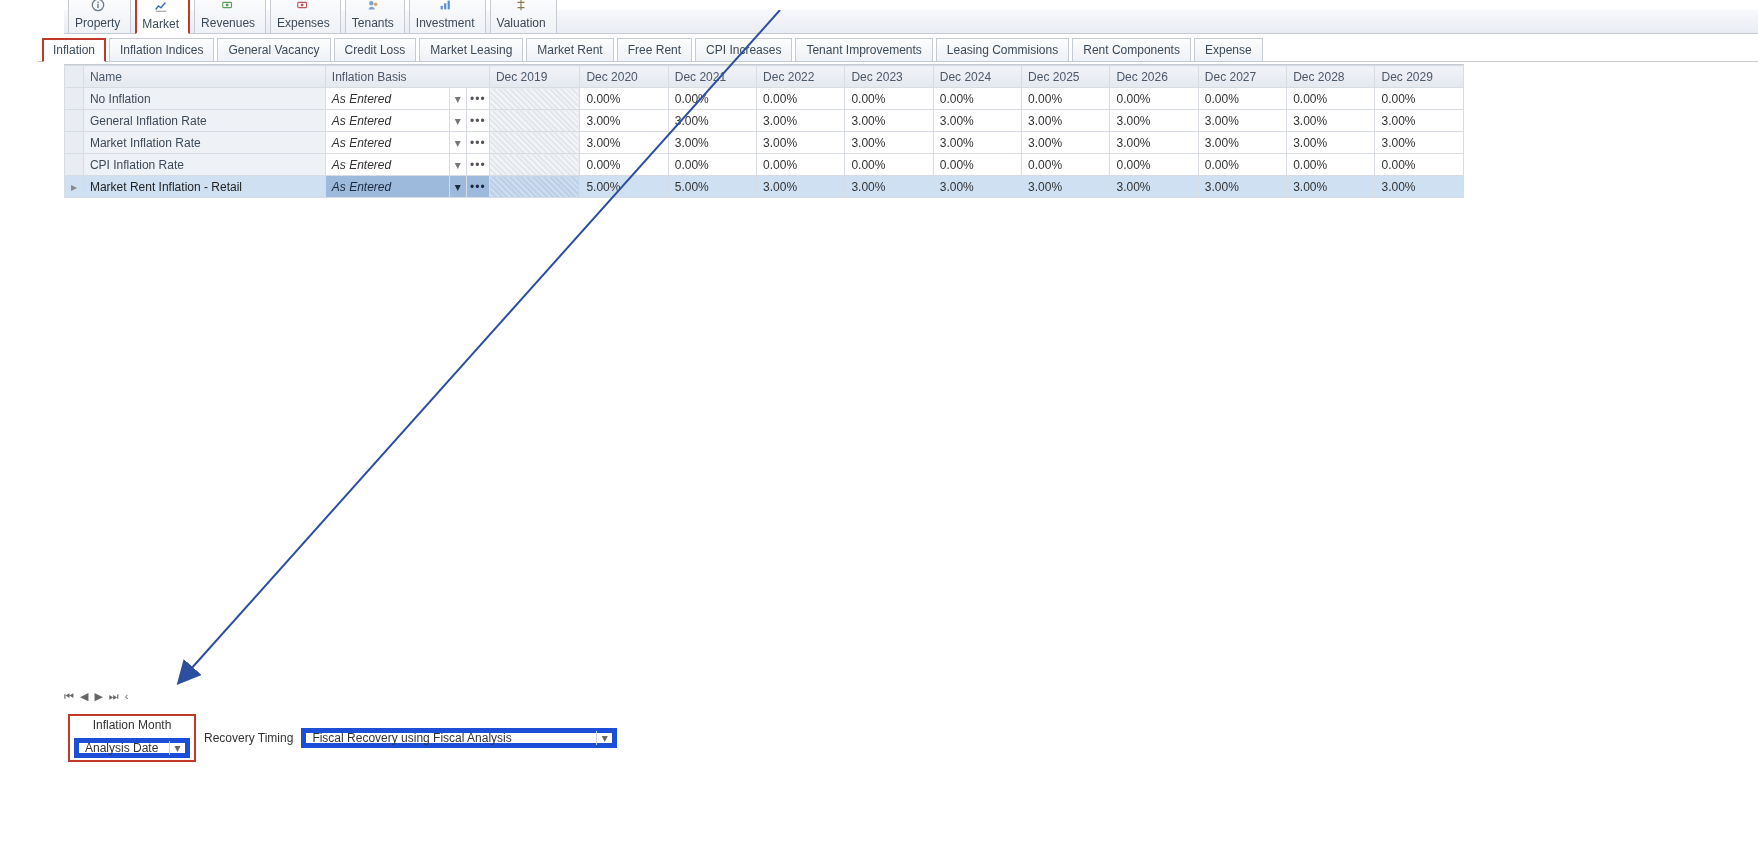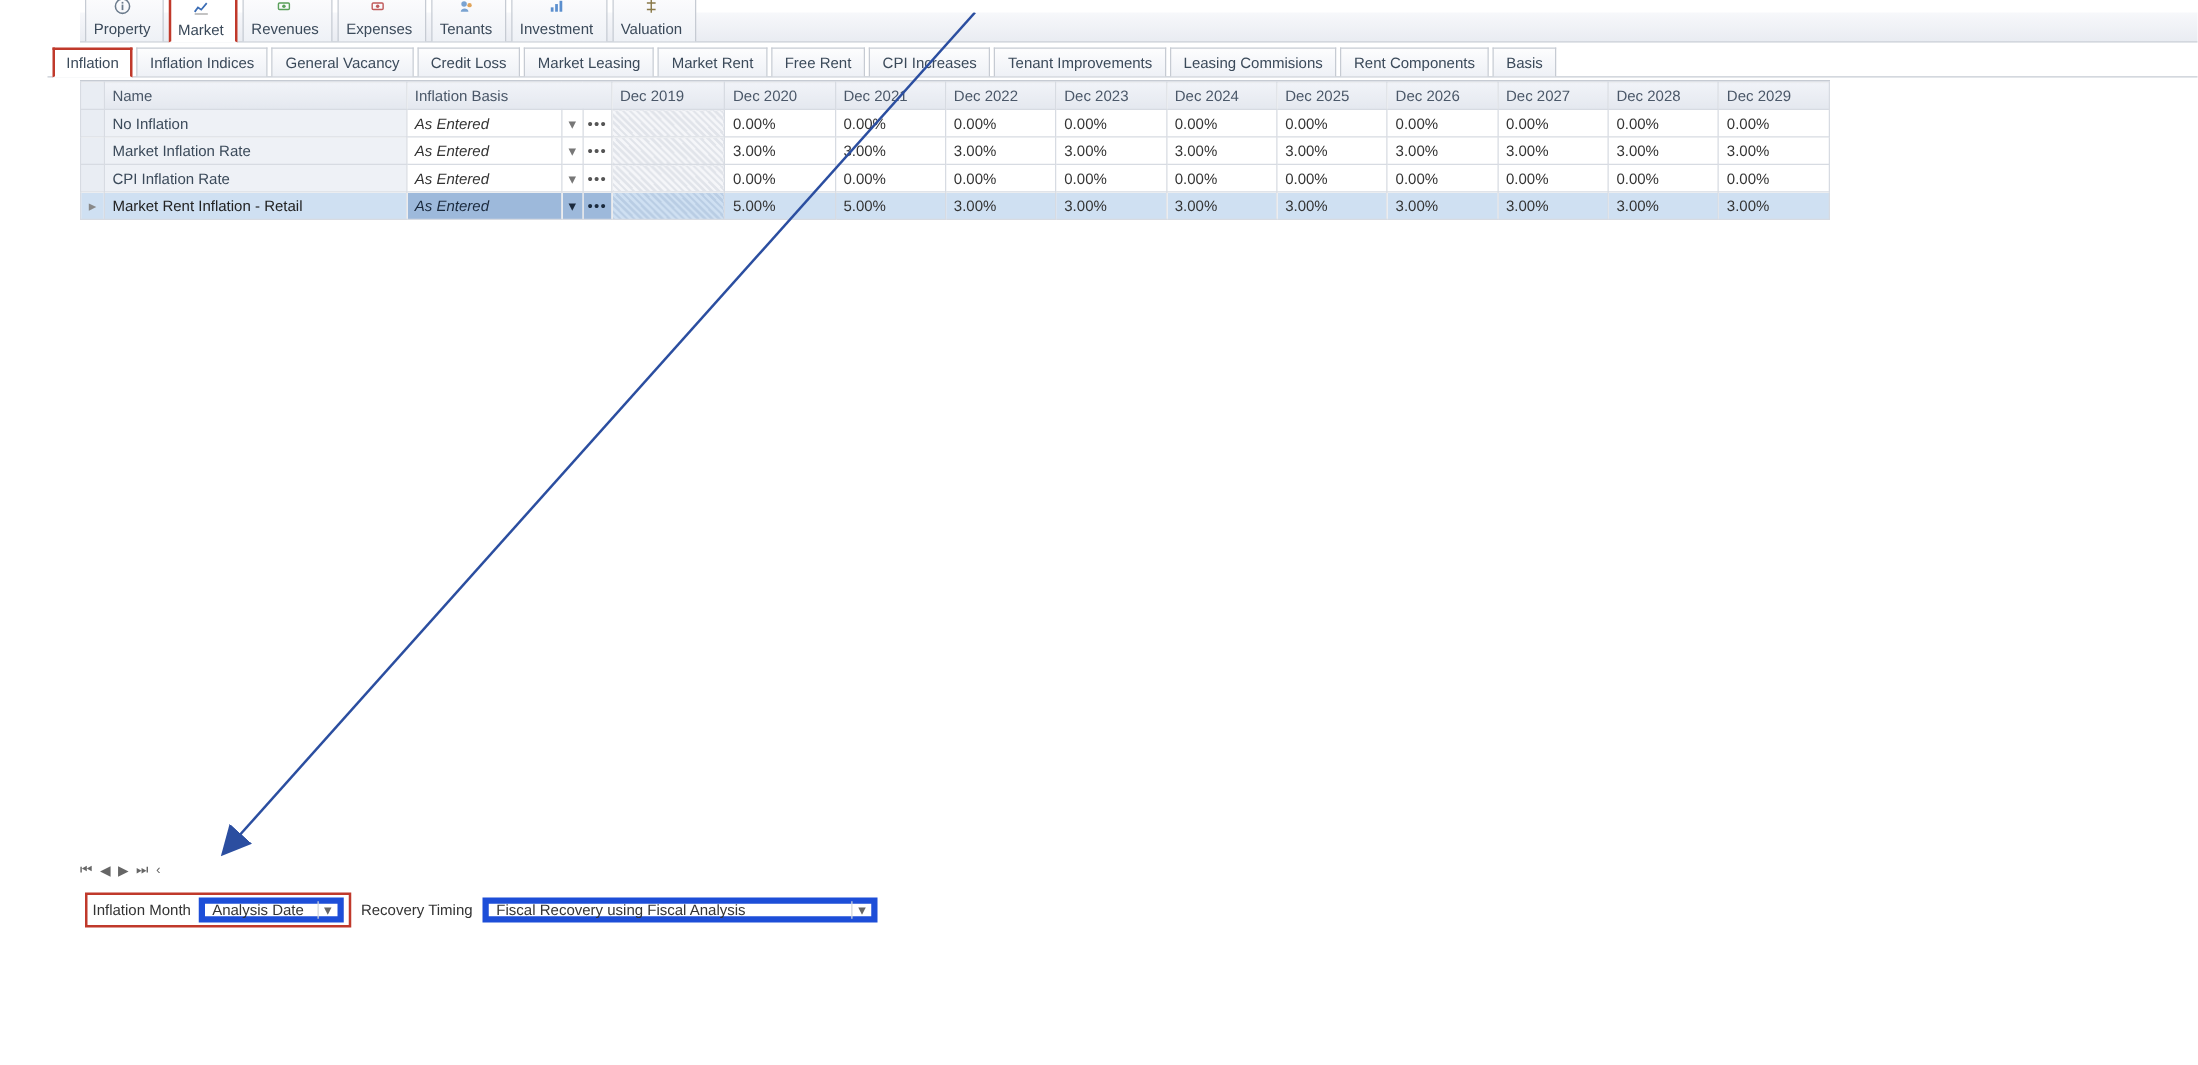--- a/index.html
+++ b/index.html
@@ -107,21 +107,21 @@
     border:5px solid #1d4ed8; background:#fff; height:20px;
   }
   .footer .combo .val { padding: 2px 6px; min-width: 90px; }
   .footer .combo .dd  { width:16px; text-align:center; color:#666; border-left:1px solid #d0d5dd; cursor:pointer; }
   .footer .wide .val { min-width: 290px; }
 
   
   .redbox { border: 2px solid #c0392b; padding:1px; }
   .maintab.redbox { padding:2px 9px 2px 5px; }
   .subtab.redbox { padding:3px 9px;text-align:right; }
-  .footer .redgroup { border:2px solid #c0392b; padding:2px 4px; display:flex; align-items:center; gap:6px; }
+  .footer .redgroup { border:2px solid #c0392b; padding:2px 4px; display:flex; align-items:center; gap:6px;flex-direction:column; }
 
   
   .arrow { position:absolute; left:160px; top:10px; pointer-events:none; }
 </style>
 </head>
 <body>
 
 <div class="app">
 
   <div class="maintabs">
@@ -197,21 +197,21 @@
     <div class="subtab"><span>Inflation Indices</span></div>
     <div class="subtab"><span>General Vacancy</span></div>
     <div class="subtab"><span>Credit Loss</span></div>
     <div class="subtab"><span>Market Leasing</span></div>
     <div class="subtab"><span>Market Rent</span></div>
     <div class="subtab"><span>Free Rent</span></div>
     <div class="subtab"><span>CPI Increases</span></div>
     <div class="subtab"><span>Tenant Improvements</span></div>
     <div class="subtab"><span>Leasing Commisions</span></div>
     <div class="subtab"><span>Rent Components</span></div>
-    <div class="subtab"><span>Basis</span></div>
+    <div class="subtab"><span>Expense</span></div>
   </div>
 
   <div class="grid-wrap">
     <table class="grid">
       <colgroup>
         <col style="width:18px">
           <col style="width:230px">
         <col style="width:118px">
           <col style="width:16px">
           <col style="width:22px">
@@ -259,20 +259,38 @@
             <td>0.00%</td>
             <td>0.00%</td>
             <td>0.00%</td>
             <td>0.00%</td>
             <td>0.00%</td>
             <td>0.00%</td>
             <td>0.00%</td>
           </tr>
           <tr>
             <td class="rowhandle"></td>
+            <td class="namecell">General Inflation Rate</td>
+            <td class="basiscell">As Entered</td>
+            <td class="basisdd">▾</td>
+            <td class="basisdots">•••</td>
+            <td class="hatched"></td>
+            <td>3.00%</td>
+            <td>3.00%</td>
+            <td>3.00%</td>
+            <td>3.00%</td>
+            <td>3.00%</td>
+            <td>3.00%</td>
+            <td>3.00%</td>
+            <td>3.00%</td>
+            <td>3.00%</td>
+            <td>3.00%</td>
+          </tr>
+          <tr>
+            <td class="rowhandle"></td>
             <td class="namecell">Market Inflation Rate</td>
             <td class="basiscell">As Entered</td>
             <td class="basisdd">▾</td>
             <td class="basisdots">•••</td>
             <td class="hatched"></td>
             <td>3.00%</td>
             <td>3.00%</td>
             <td>3.00%</td>
             <td>3.00%</td>
             <td>3.00%</td>

